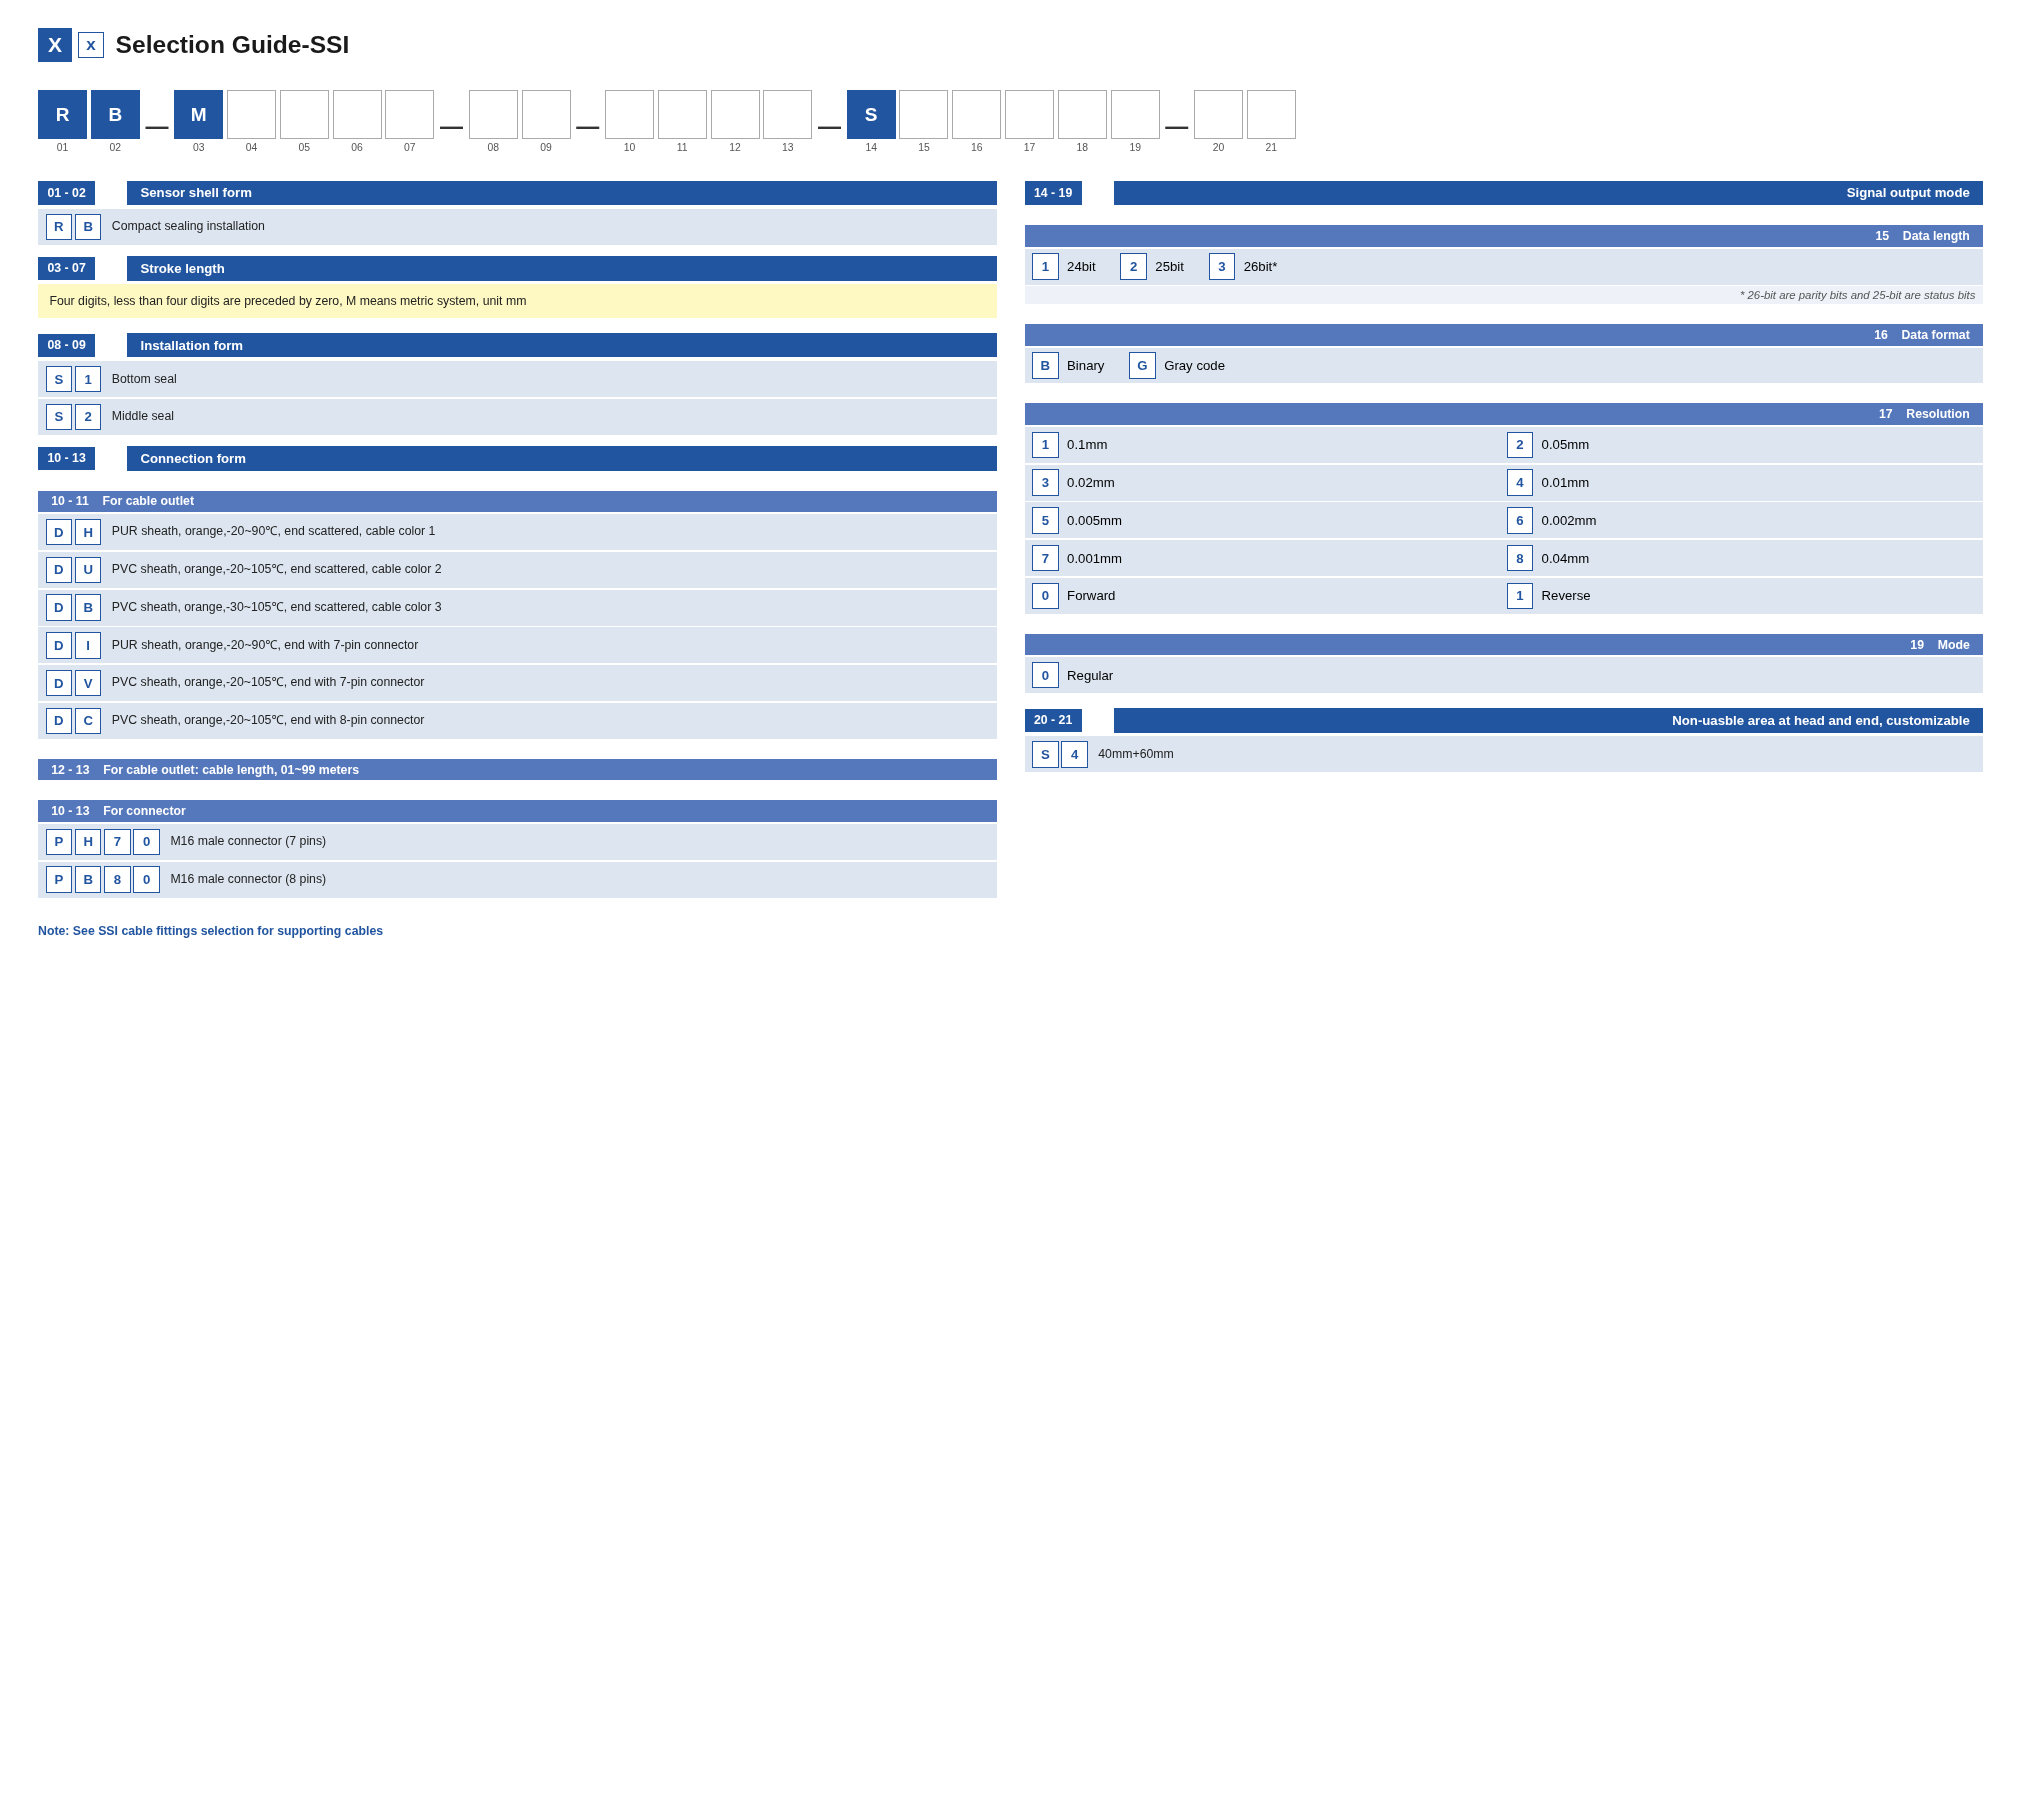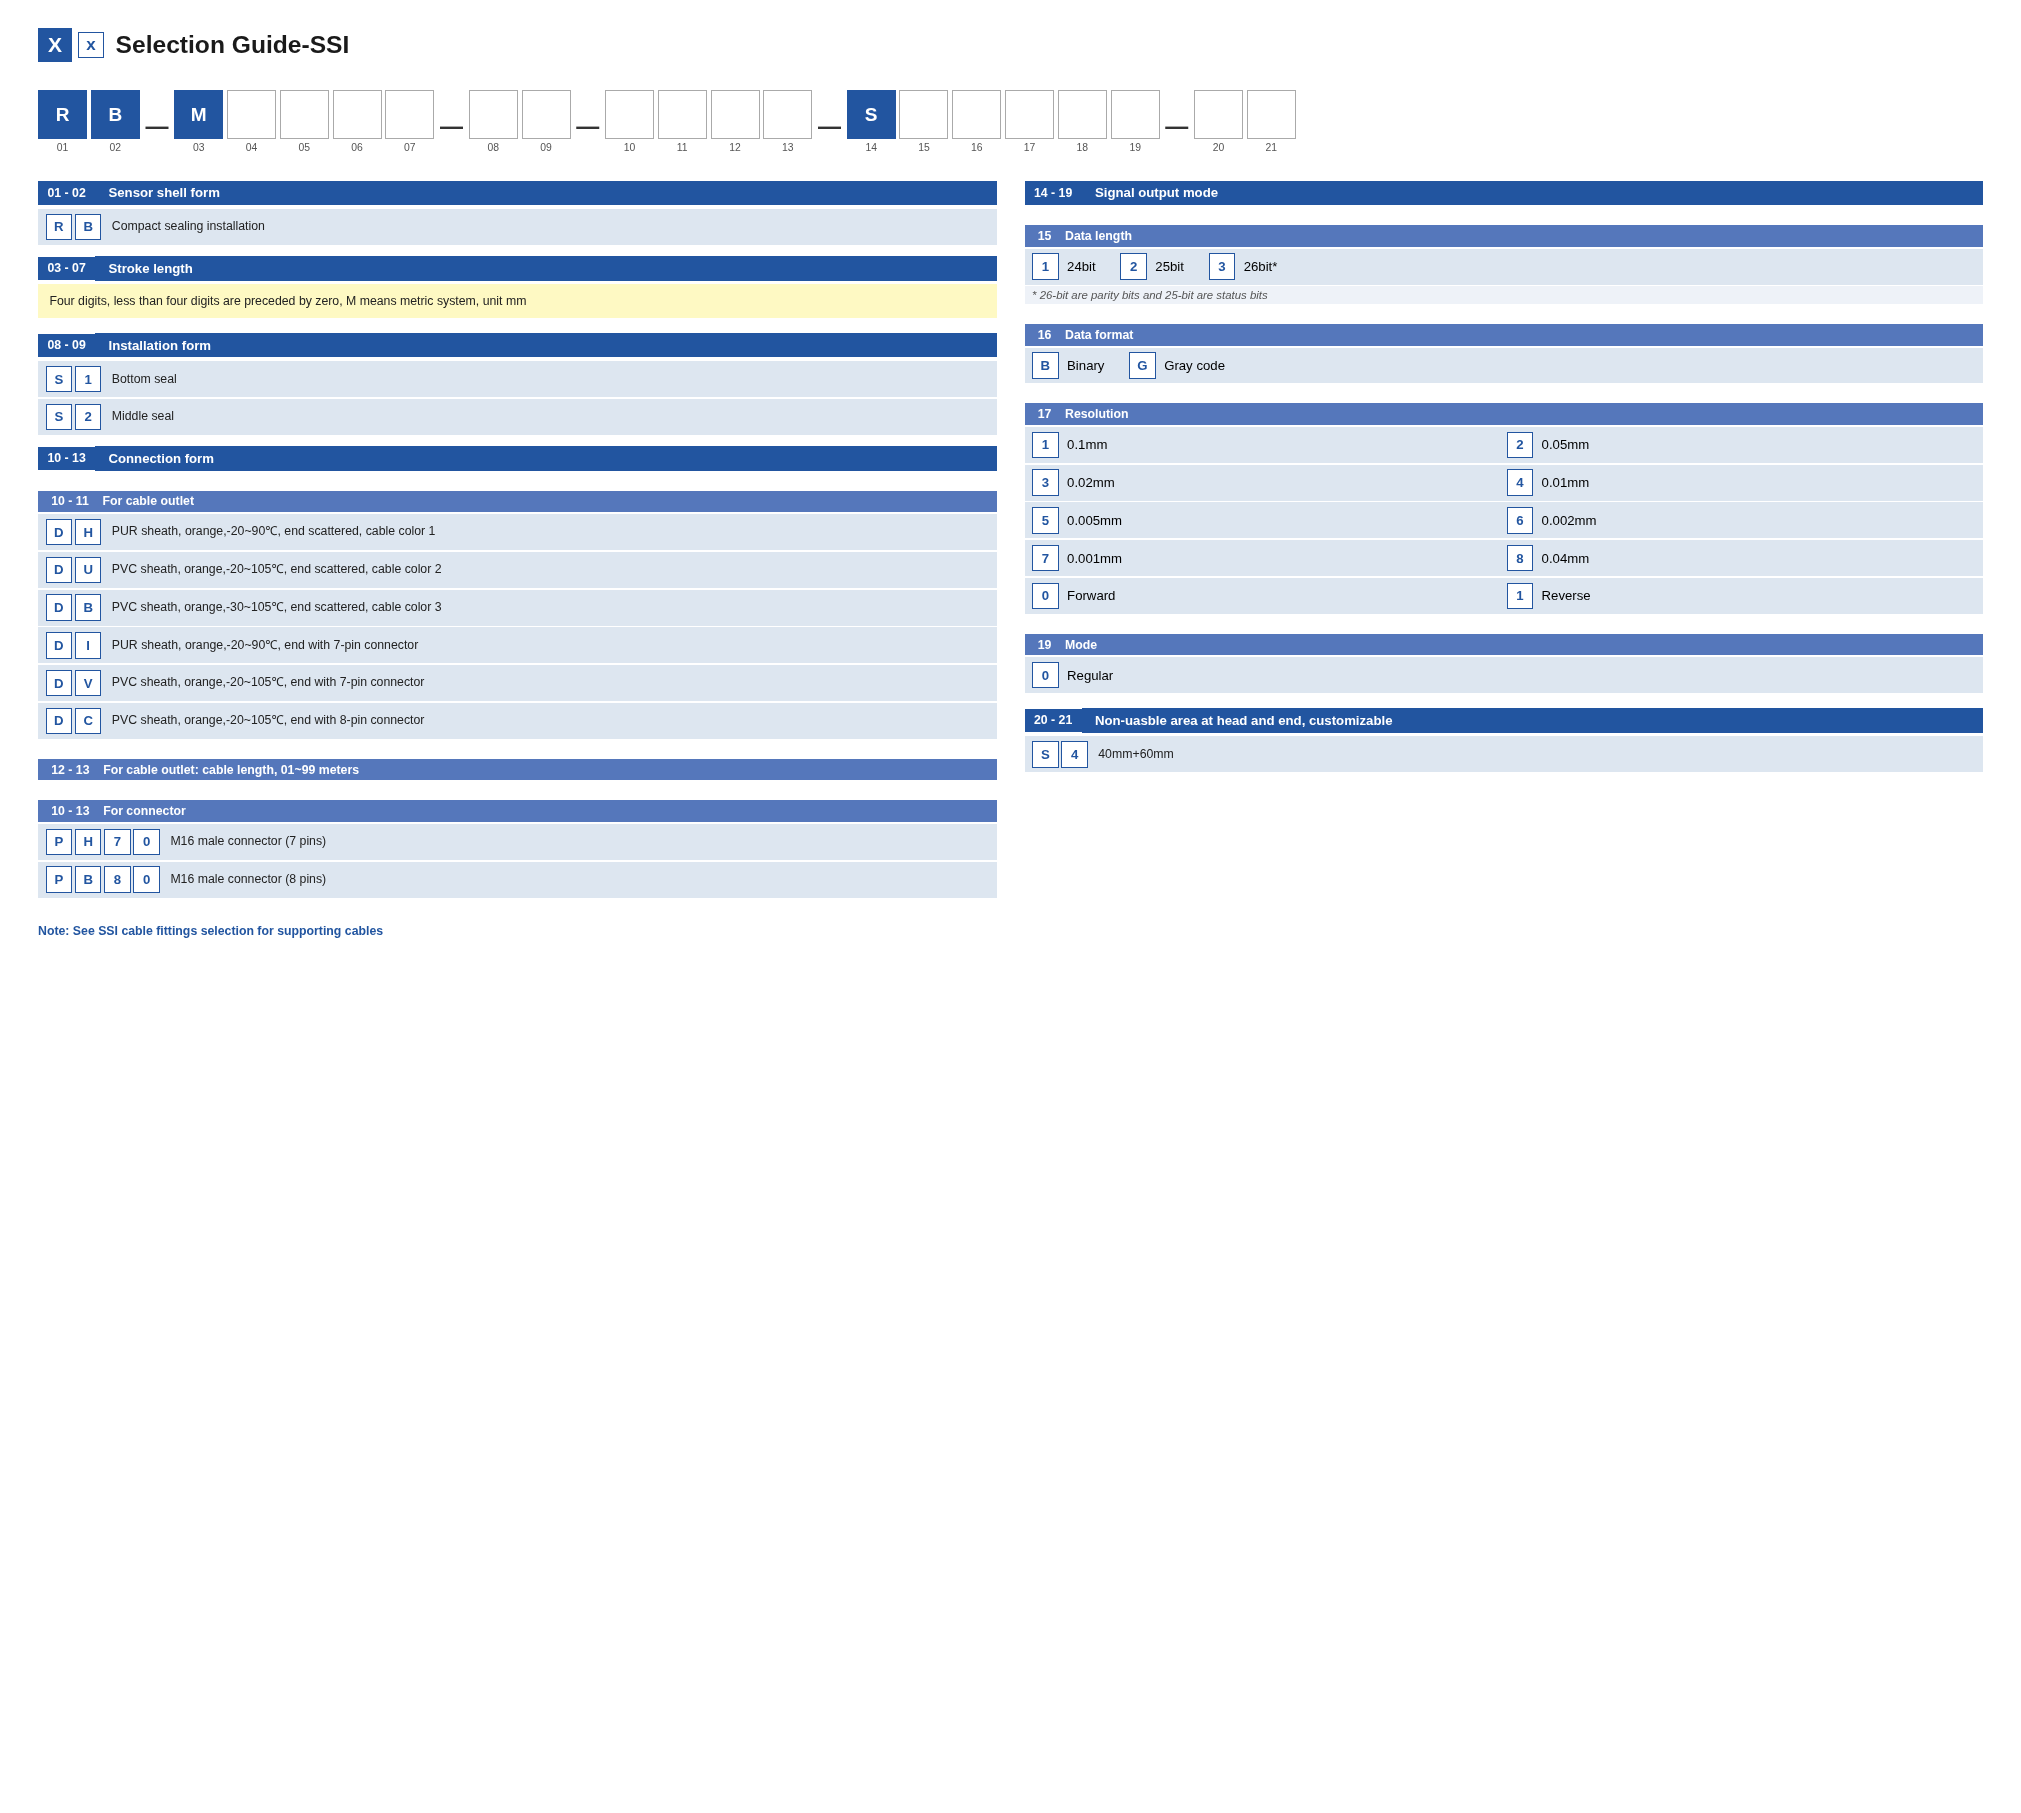--- a/index.html
+++ b/index.html
@@ -100,30 +100,32 @@
       gap: 28px;
       align-items: flex-start;
     }
     .left-col {
       flex: 1;
       min-width: 0;
     }
     .right-col {
       flex: 1;
       min-width: 0;
+      text-align: right;
     }
 
     
     .section {
       margin-bottom: 11.4px;
     }
     .section-header {
       display: flex;
       align-items: center;
       margin-bottom: 3.8px;
+      gap: 32px;
     }
     .section-id {
       background: #2255a0;
       color: #fff;
       font-weight: bold;
       padding: 4.7px 9.5px;
       font-size: 12.3px;
       margin-right: 0;
       white-space: nowrap;
     }

